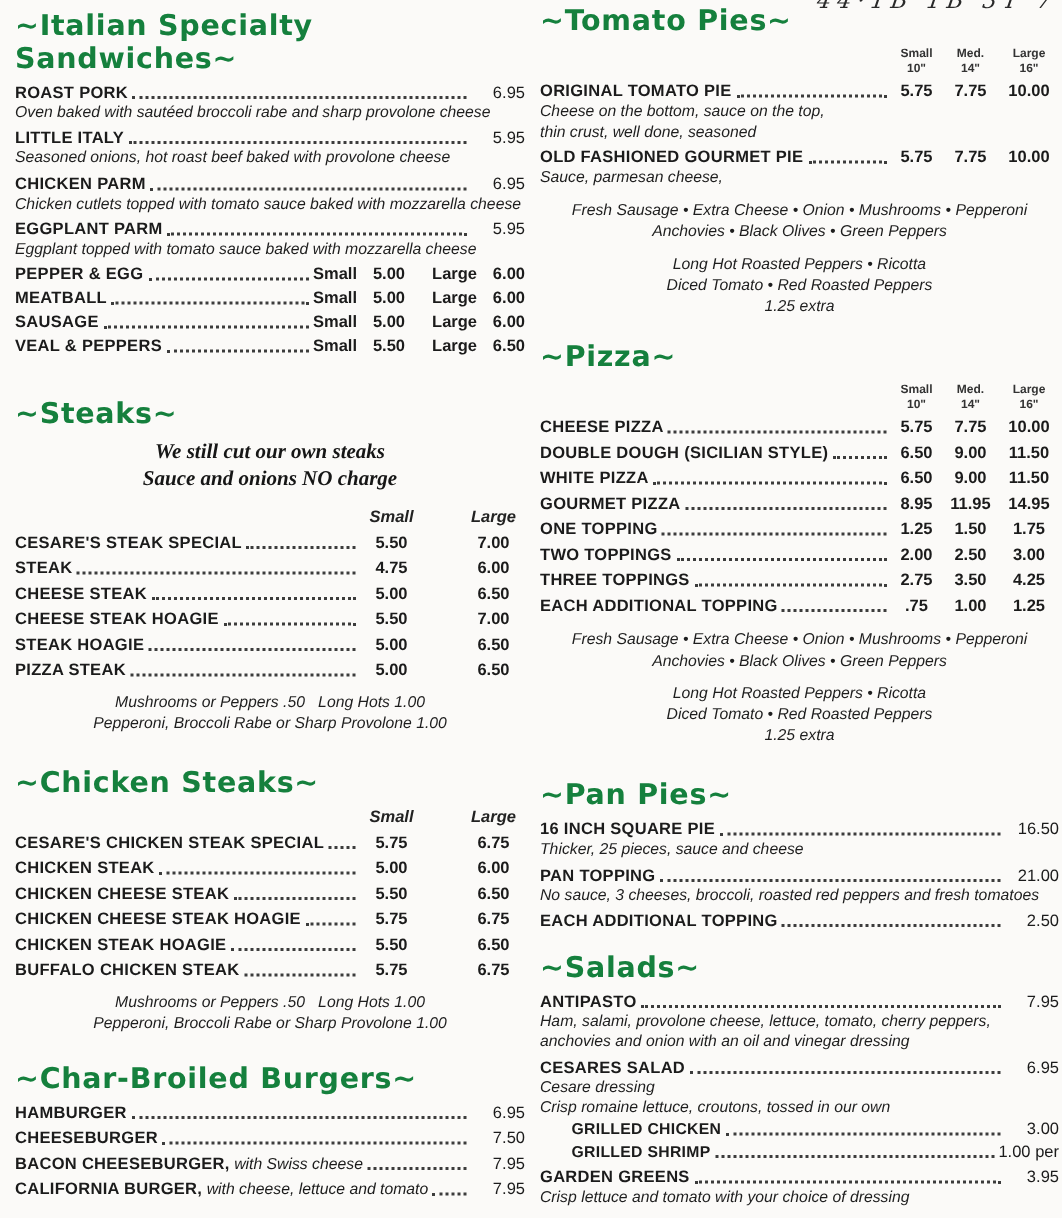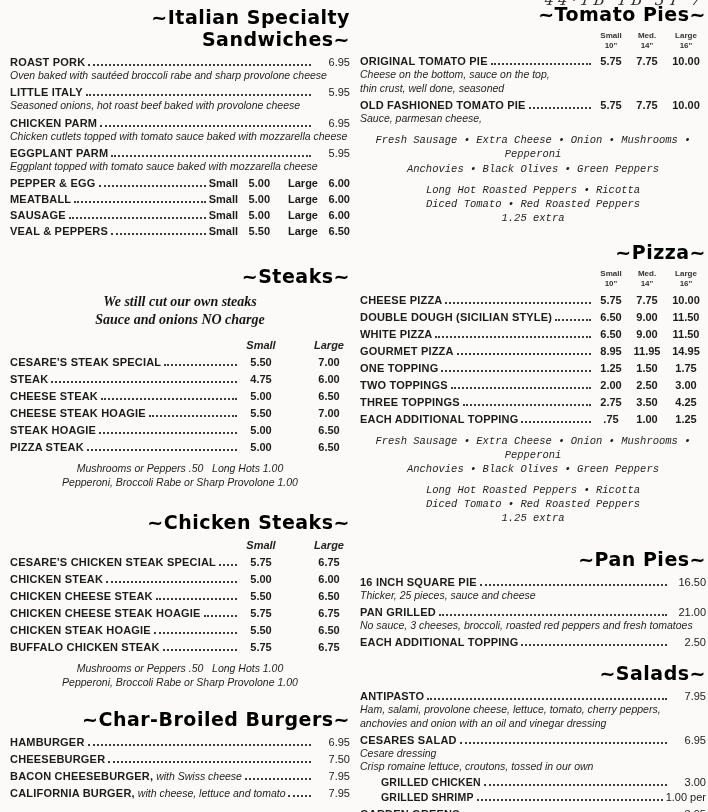--- a/index.html
+++ b/index.html
@@ -10,22 +10,22 @@
     font-family:"Liberation Sans", sans-serif;
     color:#1b1b1b;
     overflow:hidden;
   }
   .col { position:absolute; top:0; }
   .col-left  { left:10px;  width:340px; top:6px; }
   .col-right { left:360px; width:346px; top:3px; }
 
   .title {
     font-family:"DejaVu Sans", sans-serif;
-    font-size:19px; font-weight:bold; text-align:right;
-    letter-spacing:.5px; color:#000000; margin-bottom:6px;
+    font-size:19px; font-weight:bold; text-align:left;
+    letter-spacing:.5px; color:#15803d; margin-bottom:6px;
   }
   .section { margin-top:0; }
   .mt-steaks   { margin-top:28px; }
   .mt-chicken  { margin-top:22px; }
   .mt-burgers  { margin-top:18px; }
   .mt-pizza    { margin-top:16px; }
   .mt-panpies  { margin-top:22px; }
   .mt-salads   { margin-top:14px; }
 
   .row { display:flex; align-items:flex-end; }
@@ -55,21 +55,21 @@
   
   .szlab { font-weight:bold; font-size:11px; flex:none; }
   .przs  { font-weight:bold; font-size:11px; width:32px; text-align:right; flex:none; }
   .szgap { width:18px; flex:none; }
   .sized .item { margin-top:4px; }
 
   .sub { font-family:"Liberation Serif", serif; font-weight:bold; font-style:italic;
          font-size:14px; text-align:center; line-height:1.3; color:#161616; }
   .note { font-style:italic; font-size:10.5px; text-align:center; line-height:1.35; color:#1e1e1e; }
   .notes { margin-top:8px; }
-  .topblock { margin-top:9px;font-family:Liberation Mono, monospace; }
+  .topblock { margin-top:9px; }
   .topblock + .topblock { margin-top:7px; }
 
   .addon { margin-left:21px; margin-top:3px; }
   .addon .nm { font-size:10.5px; }
 
   .corner-note {
     position:absolute; right:4px; top:0; height:9px; overflow:hidden;
     font-family:"DejaVu Serif", serif; font-style:italic; font-size:15px;
     color:#2a2a2a; transform:skewX(-8deg); letter-spacing:4px;
   }
@@ -434,21 +434,21 @@
               <span class="pc3">7.75</span>
               <span class="pc3 wide">10.00</span>
             </span>
           </div>
           <div class="desc">Cheese on the bottom, sauce on the top,</div>
           <div class="desc">thin crust, well done, seasoned</div>
         </div>
 
         <div class="item">
           <div class="row">
-            <span class="nm">OLD FASHIONED TOMATO PIE</span>
+            <span class="nm">OLD FASHIONED GOURMET PIE</span>
             <span class="leader"></span>
             <span class="p3wrap">
               <span class="pc3">5.75</span>
               <span class="pc3">7.75</span>
               <span class="pc3 wide">10.00</span>
             </span>
           </div>
           <div class="desc">Sauce, parmesan cheese,</div>
         </div>
       </div>
@@ -604,21 +604,21 @@
           <div class="row">
             <span class="nm">16 INCH SQUARE PIE</span>
             <span class="leader"></span>
             <span class="pr">16.50</span>
           </div>
           <div class="desc">Thicker, 25 pieces, sauce and cheese</div>
         </div>
 
         <div class="item">
           <div class="row">
-            <span class="nm">PAN GRILLED</span>
+            <span class="nm">PAN TOPPING</span>
             <span class="leader"></span>
             <span class="pr">21.00</span>
           </div>
           <div class="desc">No sauce, 3 cheeses, broccoli, roasted red peppers and fresh tomatoes</div>
         </div>
 
         <div class="item">
           <div class="row">
             <span class="nm">EACH ADDITIONAL TOPPING</span>
             <span class="leader"></span>

